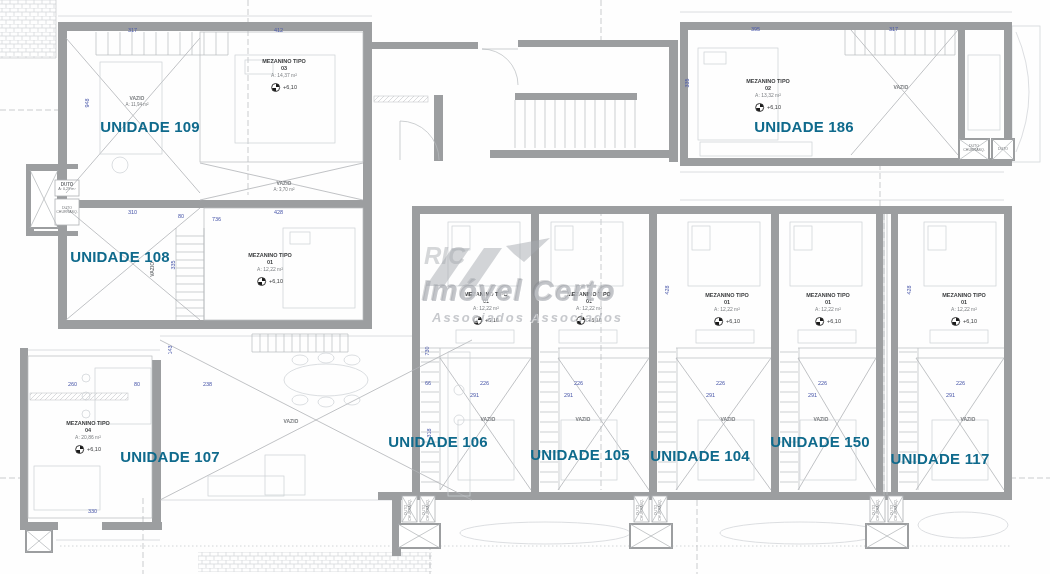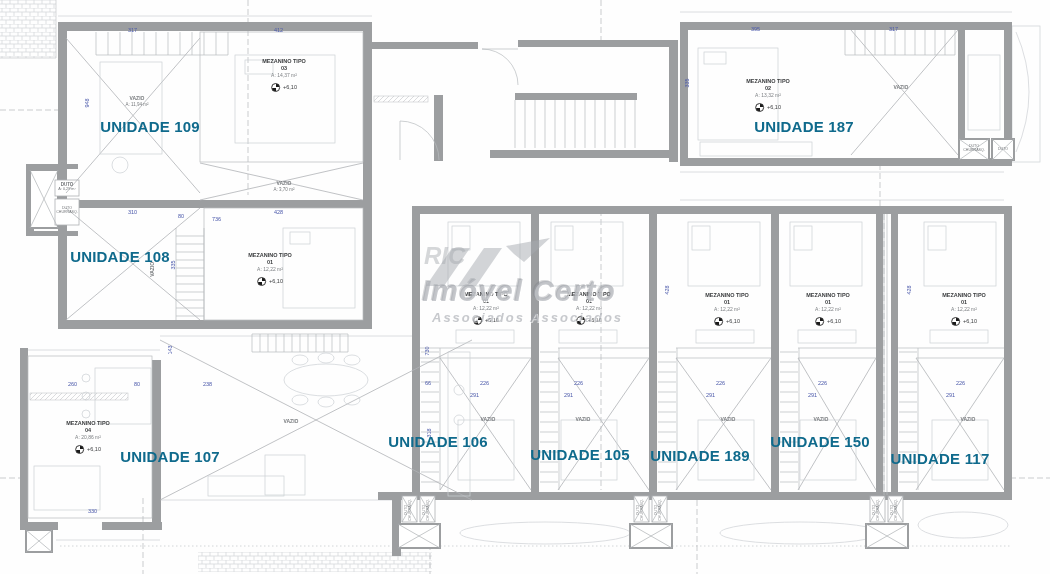--- a/index.html
+++ b/index.html
@@ -252,24 +252,24 @@
         <rect x="800" y="420" width="56" height="60"></rect>
       <rect x="932" y="420" width="56" height="60"></rect>
     </g>
   </svg>
 
   <div class="lbl u" style="left:150px;top:118px">UNIDADE 109</div>
   <div class="lbl u" style="left:120px;top:248px">UNIDADE 108</div>
   <div class="lbl u" style="left:170px;top:448px">UNIDADE 107</div>
   <div class="lbl u" style="left:438px;top:433px">UNIDADE 106</div>
   <div class="lbl u" style="left:580px;top:446px">UNIDADE 105</div>
-  <div class="lbl u" style="left:700px;top:447px">UNIDADE 189</div>
+  <div class="lbl u" style="left:700px;top:447px">UNIDADE 104</div>
   <div class="lbl u" style="left:820px;top:433px">UNIDADE 150</div>
   <div class="lbl u" style="left:940px;top:450px">UNIDADE 117</div>
-  <div class="lbl u" style="left:804px;top:118px">UNIDADE 187</div>
+  <div class="lbl u" style="left:804px;top:118px">UNIDADE 186</div>
 
   <div class="mz" style="left:284px;top:58px">
     <div class="mz-l1">MEZANINO TIPO</div>
     <div class="mz-l2">03</div>
     <div class="mz-l3">A: 14,37 m²</div>
     <div class="mz-lv">
         <span class="lm"></span>
         <span>+6,10</span>
       </div>
   </div>

